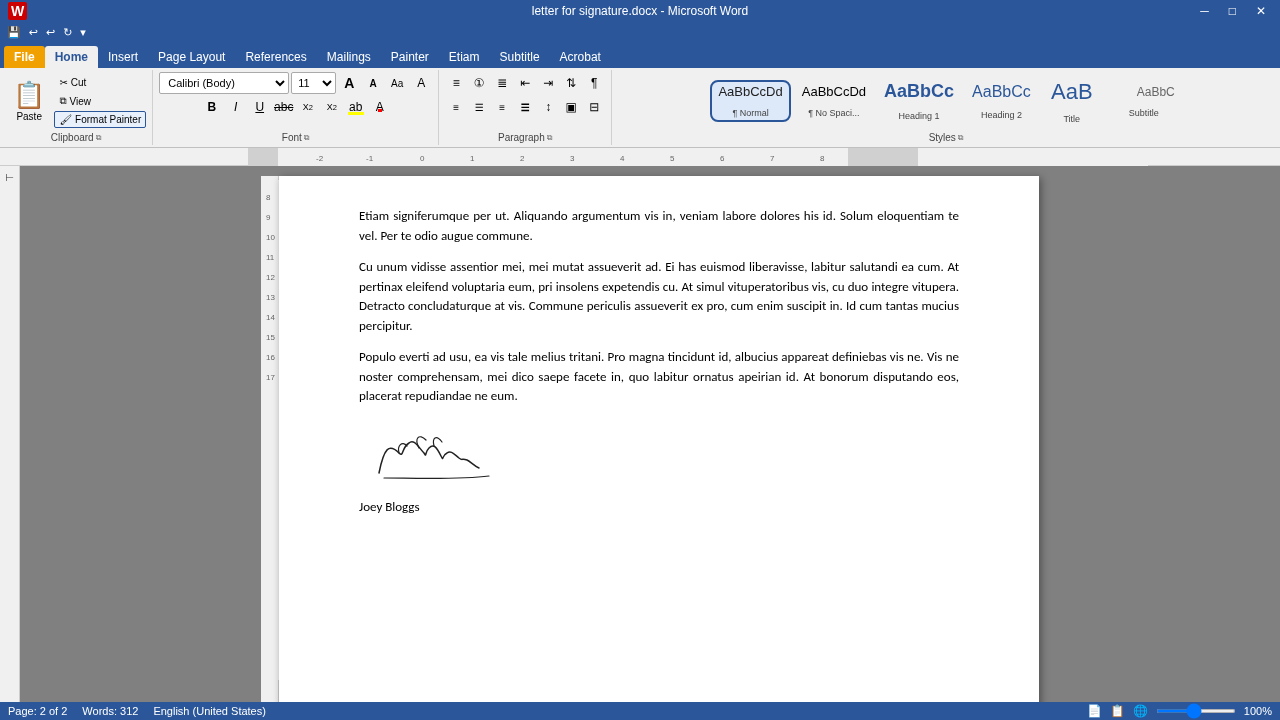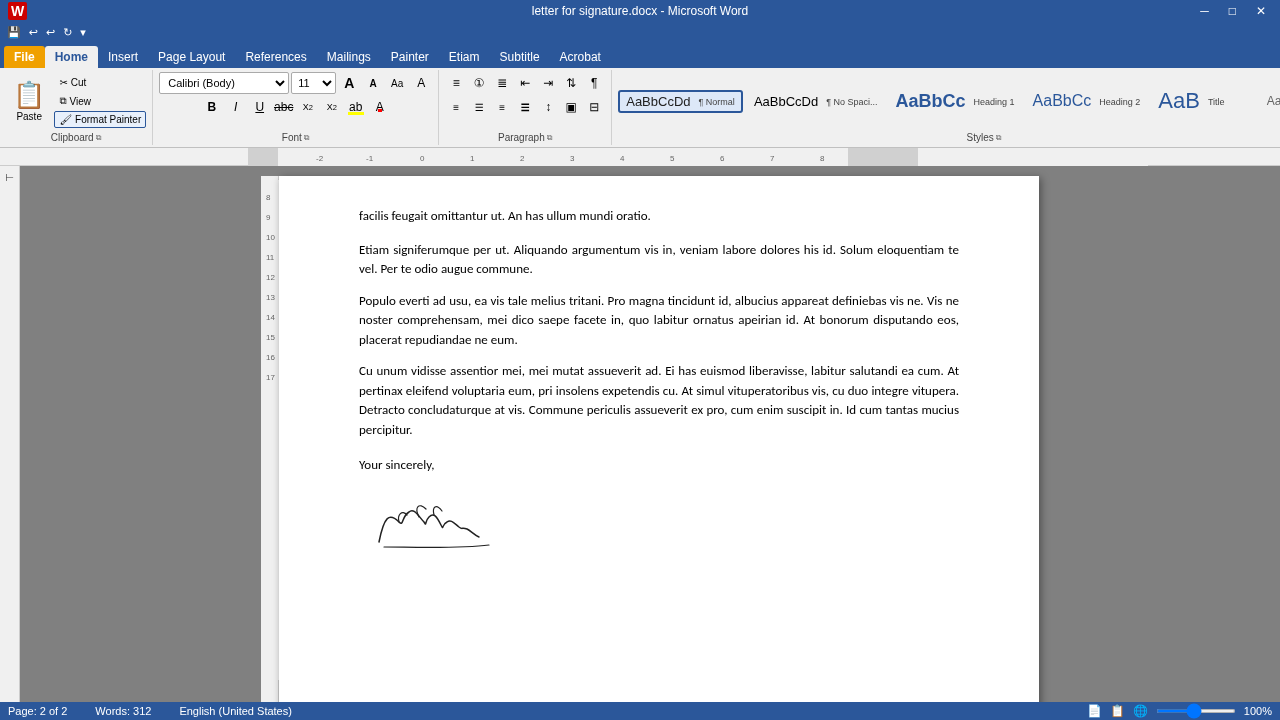--- a/index.html
+++ b/index.html
@@ -194,26 +194,26 @@
       flex: 1;
     }
     #styles-group .ribbon-group-content {
       flex-direction: row;
       flex-wrap: nowrap;
       overflow: hidden;
       gap: 4px;
     }
     .style-item {
       display: flex;
-      flex-direction: row;
+      flex-direction: column;
       align-items: center;
       justify-content: center;
       padding: 2px 6px;
       border: 1px solid transparent;
-      border-radius: 3px;
+      border-radius: 8px;
       cursor: pointer;
       min-width: 60px;
       gap: 8px;
     }
     .style-item.active { border: 2px solid #2b579a; background: #dde8f8; }
     .style-label { font-size: 9px; color: #444; margin-top: 1px; text-align: center; }
     .normal-preview { font-size: 14px; color: #222; }
     .no-space-preview { font-size: 14px; }
     .heading1-preview { font-size: 18px; color: #2b579a; font-weight: bold; }
     .heading2-preview { font-size: 16px; color: #2b579a; }
@@ -297,21 +297,21 @@
 
     
     #status-bar {
       background: #2b579a;
       color: white;
       height: 18px;
       display: flex;
       align-items: center;
       padding: 0 8px;
       font-size: 11px;
-      gap: 28px;
+      gap: 15px;
       position: fixed;
       bottom: 0;
       width: 1280px;
     }
     .status-right {
       margin-left: auto;
       display: flex;
       align-items: center;
       gap: 8px;
     }
@@ -544,46 +544,43 @@
         <text x="5" y="100" font-size="8" fill="#666">12</text>
         <text x="5" y="120" font-size="8" fill="#666">13</text>
         <text x="5" y="140" font-size="8" fill="#666">14</text>
         <text x="5" y="160" font-size="8" fill="#666">15</text>
         <text x="5" y="180" font-size="8" fill="#666">16</text>
         <text x="5" y="200" font-size="8" fill="#666">17</text>
       </svg>
     </div>
 
     <div id="doc-page">
-      <div class="doc-para" style="margin-bottom:14px;">
-        <span>facilis feugait omittantur ut. An has ullum mundi oratio.</span>
-      </div>
       <div class="doc-para">
         <span>Etiam signiferumque per ut. Aliquando argumentum vis in, veniam labore dolores his id. Solum eloquentiam te vel. Per te odio augue commune.</span>
       </div>
       <div class="doc-para">
+        <span>Cu unum vidisse assentior mei, mei mutat assueverit ad. Ei has euismod liberavisse, labitur salutandi ea cum. At pertinax eleifend voluptaria eum, pri insolens expetendis cu. At simul vituperatoribus vis, cu duo integre vitupera. Detracto concludaturque at vis. Commune periculis assueverit ex pro, cum enim suscipit in. Id cum tantas mucius percipitur.</span>
+      </div>
+      <div class="doc-para">
         <span>Populo everti ad usu, ea vis tale melius tritani. Pro magna tincidunt id, albucius appareat definiebas vis ne. Vis ne noster comprehensam, mei dico saepe facete in, quo labitur ornatus apeirian id. At bonorum disputando eos, placerat repudiandae ne eum.</span>
-      </div>
-      <div class="doc-para">
-        <span>Cu unum vidisse assentior mei, mei mutat assueverit ad. Ei has euismod liberavisse, labitur salutandi ea cum. At pertinax eleifend voluptaria eum, pri insolens expetendis cu. At simul vituperatoribus vis, cu duo integre vitupera. Detracto concludaturque at vis. Commune periculis assueverit ex pro, cum enim suscipit in. Id cum tantas mucius percipitur.</span>
-      </div>
-      <div class="doc-para" style="margin-top:16px;">
-        <span>Your sincerely,</span>
       </div>
 
       <div class="signature-area">
         <svg class="sig-svg" viewBox="0 0 160 70">
 
           <path d="M 20 55 C 25 30, 30 25, 40 35 C 45 40, 42 30, 50 25 C 55 20, 60 30, 65 35 C 68 40, 65 35, 70 30 C 75 25, 78 30, 82 38 C 85 44, 82 38, 88 35 C 92 32, 95 36, 100 40 C 104 43, 102 40, 108 42 C 112 44, 115 48, 120 50" stroke="#222" stroke-width="1.5" fill="none" stroke-linecap="round" stroke-linejoin="round"></path>
           <path d="M 25 60 C 50 60, 100 62, 130 58" stroke="#222" stroke-width="1.2" fill="none" stroke-linecap="round"></path>
 
           <path d="M 40 35 C 38 28, 43 22, 48 28" stroke="#222" stroke-width="1.2" fill="none" stroke-linecap="round"></path>
           <path d="M 60 30 C 55 20, 60 15, 67 22" stroke="#222" stroke-width="1.2" fill="none" stroke-linecap="round"></path>
           <path d="M 75 28 C 73 20, 77 16, 83 24" stroke="#222" stroke-width="1.2" fill="none" stroke-linecap="round"></path>
         </svg>
+      </div>
+      <div class="doc-para" style="margin-top:4px;">
+        <span>Joey Bloggs</span>
       </div>
     </div>
   </div>
 </div>
 
 <div id="status-bar">
   <span>Page: 2 of 2</span>
   <span>Words: 312</span>
   <span>English (United States)</span>
   <div class="status-right">

